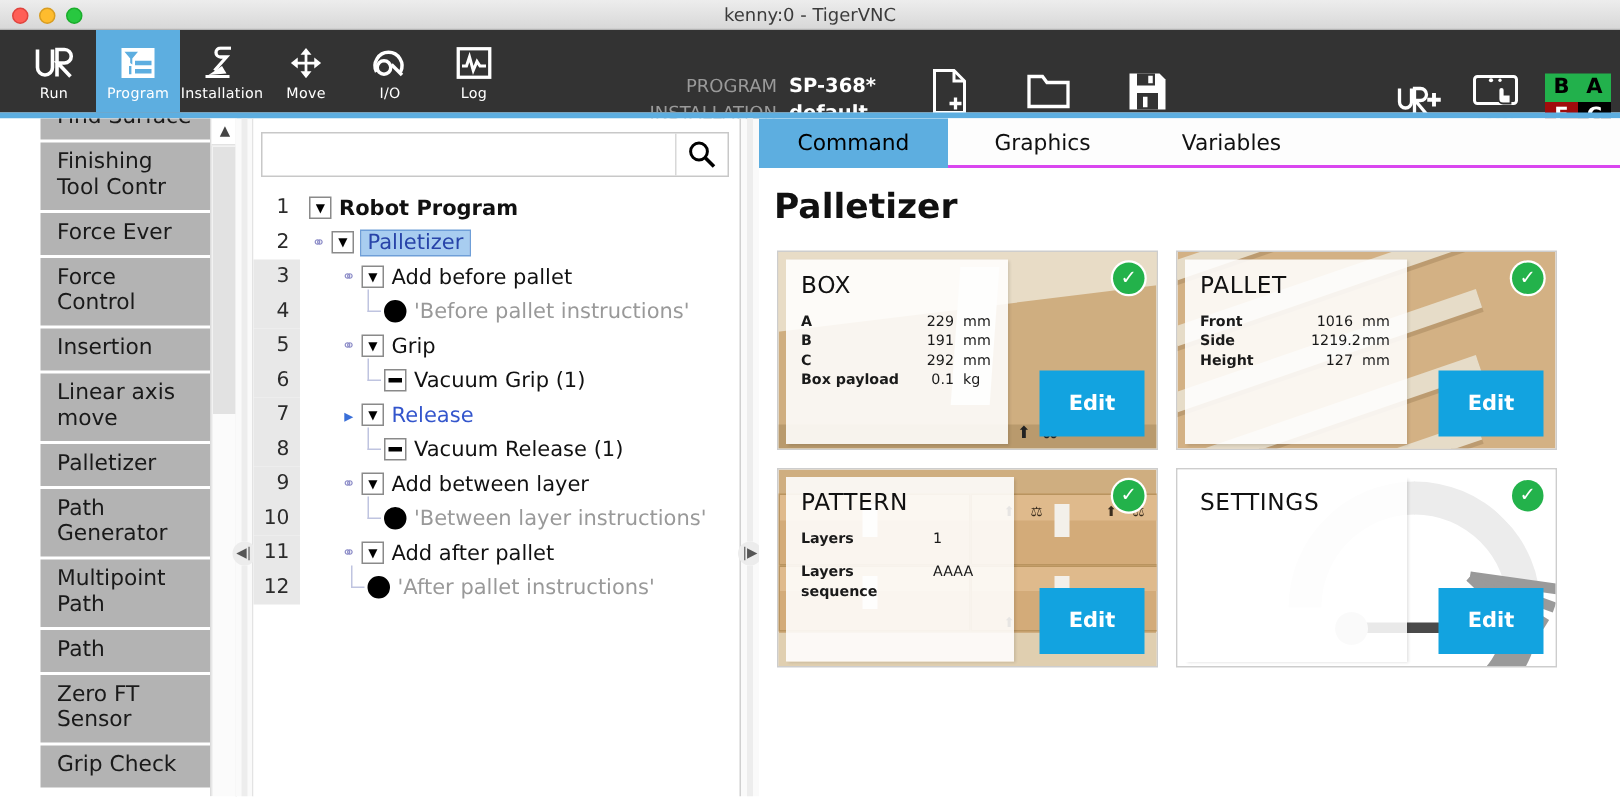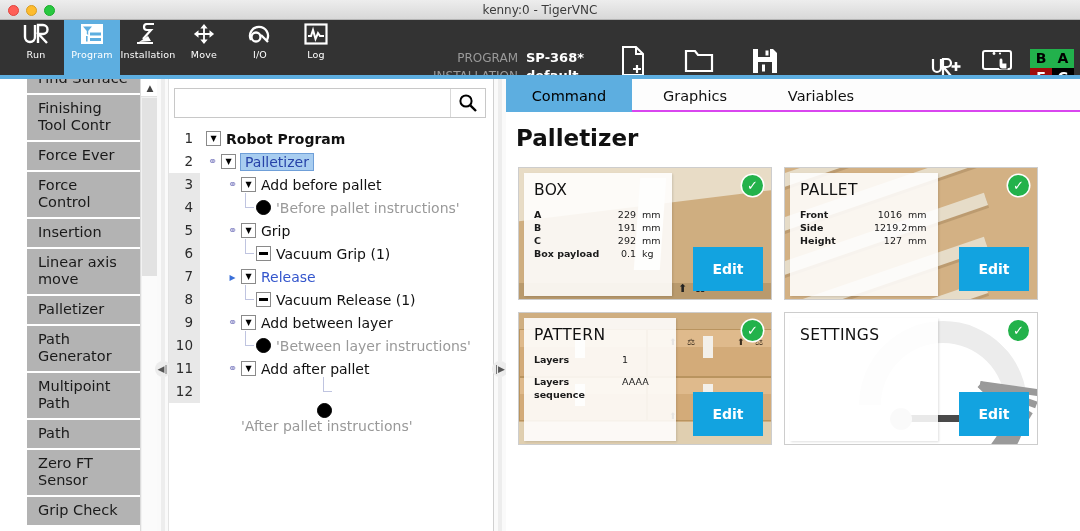--- a/index.html
+++ b/index.html
@@ -31,21 +31,21 @@
     position: absolute; left: 0; top: 20px; width: 1080px; height: 55px;
     background: #333333;
   }
   .header-underline {
     position: absolute; left: 0; top: 75px; width: 1080px; height: 4px;
     background: #5daee0;
   }
   .navbtns { position: absolute; left: 8px; top: 0; height: 55px; display: flex; }
   .navbtn {
     width: 56px; height: 55px; display: flex; flex-direction: column;
-    align-items: center; justify-content: flex-start; gap: 1px;
+    align-items: center; justify-content: center; gap: 1px;
     color: #ffffff; cursor: pointer;
   }
   .navbtn.active { background: #5daee0; }
   .navbtn .nb-label { font-size: 9.5px; letter-spacing: .2px; }
   .navbtn .nb-icon { width: 30px; height: 28px; display: flex; align-items: center; justify-content: center; }
 
   .prog-meta {
     position: absolute; right: 472px; top: 20px; height: 55px;
     display: flex; flex-direction: column; justify-content: center;
   }
@@ -581,21 +581,21 @@
         <span class="ln">11</span>
         <span class="tcell" style="padding-left:26px;">
           <span class="pin">⚭</span>
           <span class="tog">▼</span>
           <span class="tlabel">Add after pallet</span>
         </span>
       </div>
 
       <div class="trow shaded">
         <span class="ln">12</span>
-        <span class="tcell" style="padding-left:41px;flex-direction:column;">
+        <span class="tcell" style="padding-left:30px;">
           <span class="elbow"></span>
           <span class="bullet-ico comment"></span>
           <span class="tlabel quote">'After pallet instructions'</span>
         </span>
       </div>
 
     </div>
   </div>
 
   <div class="splitter-right">

